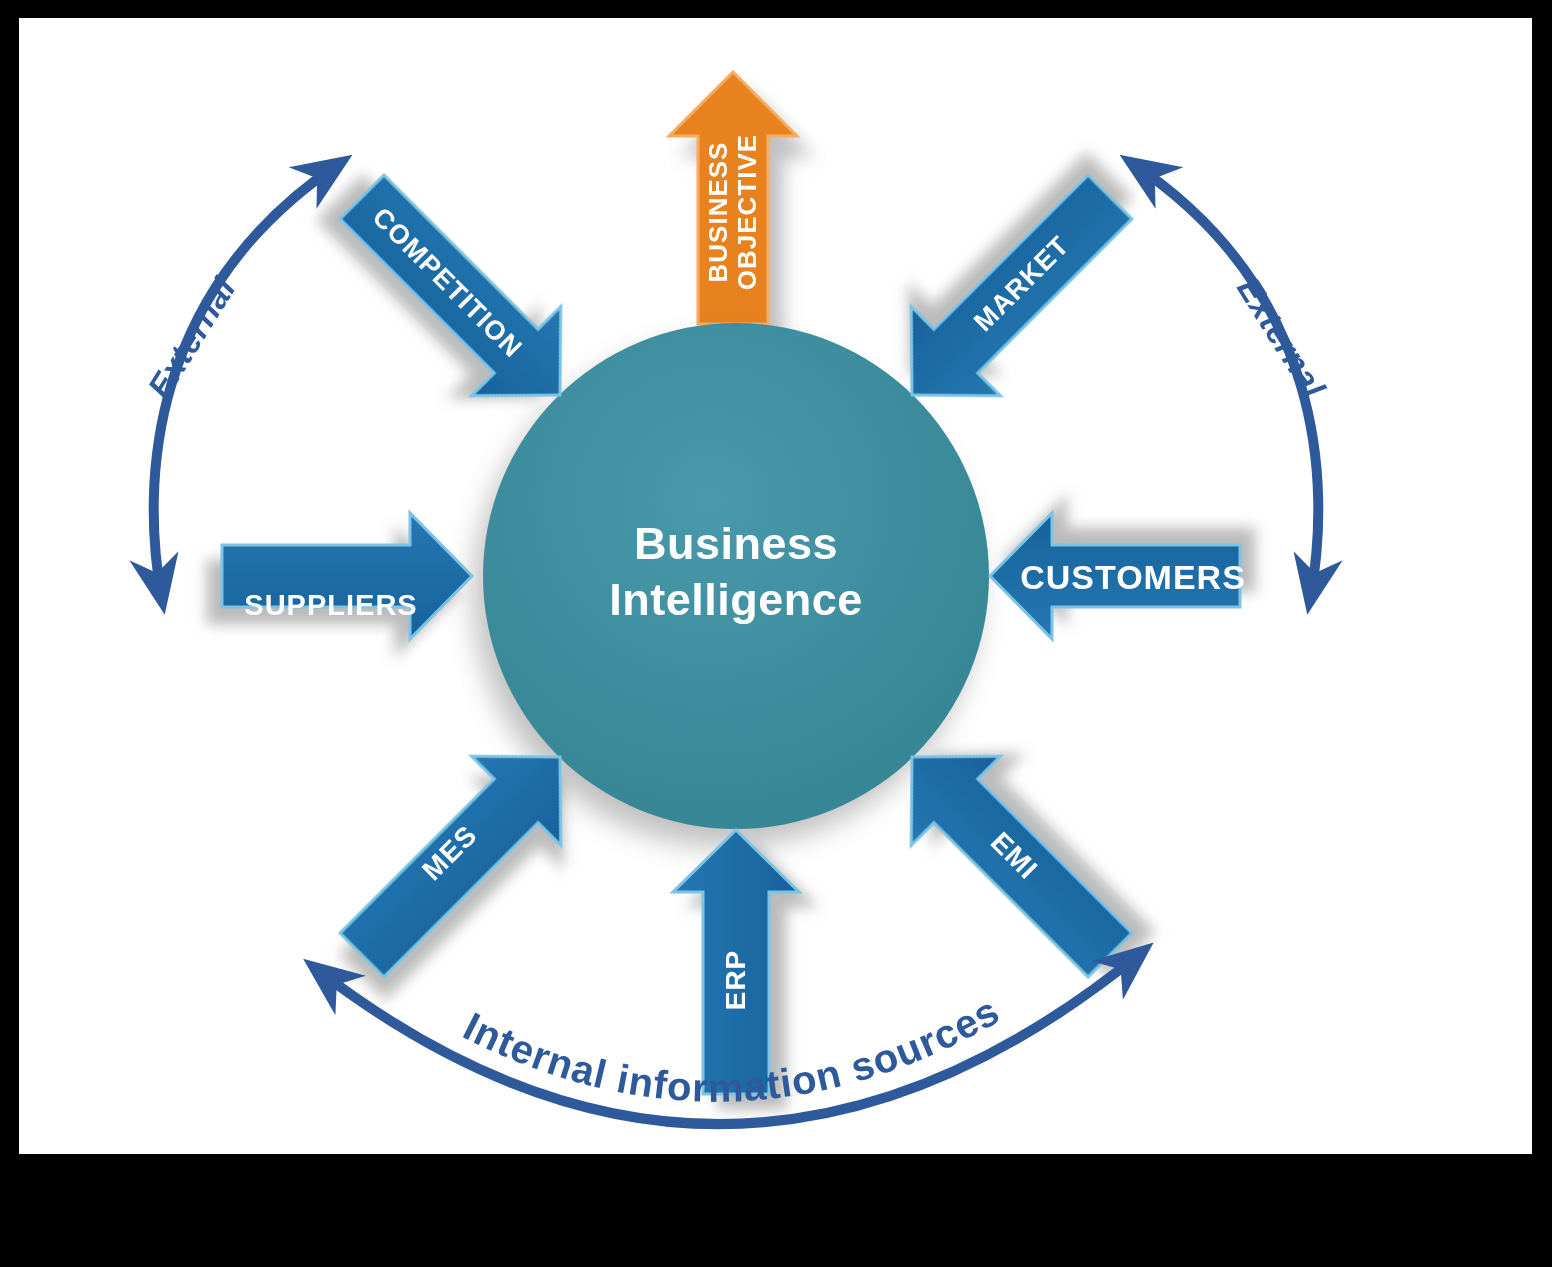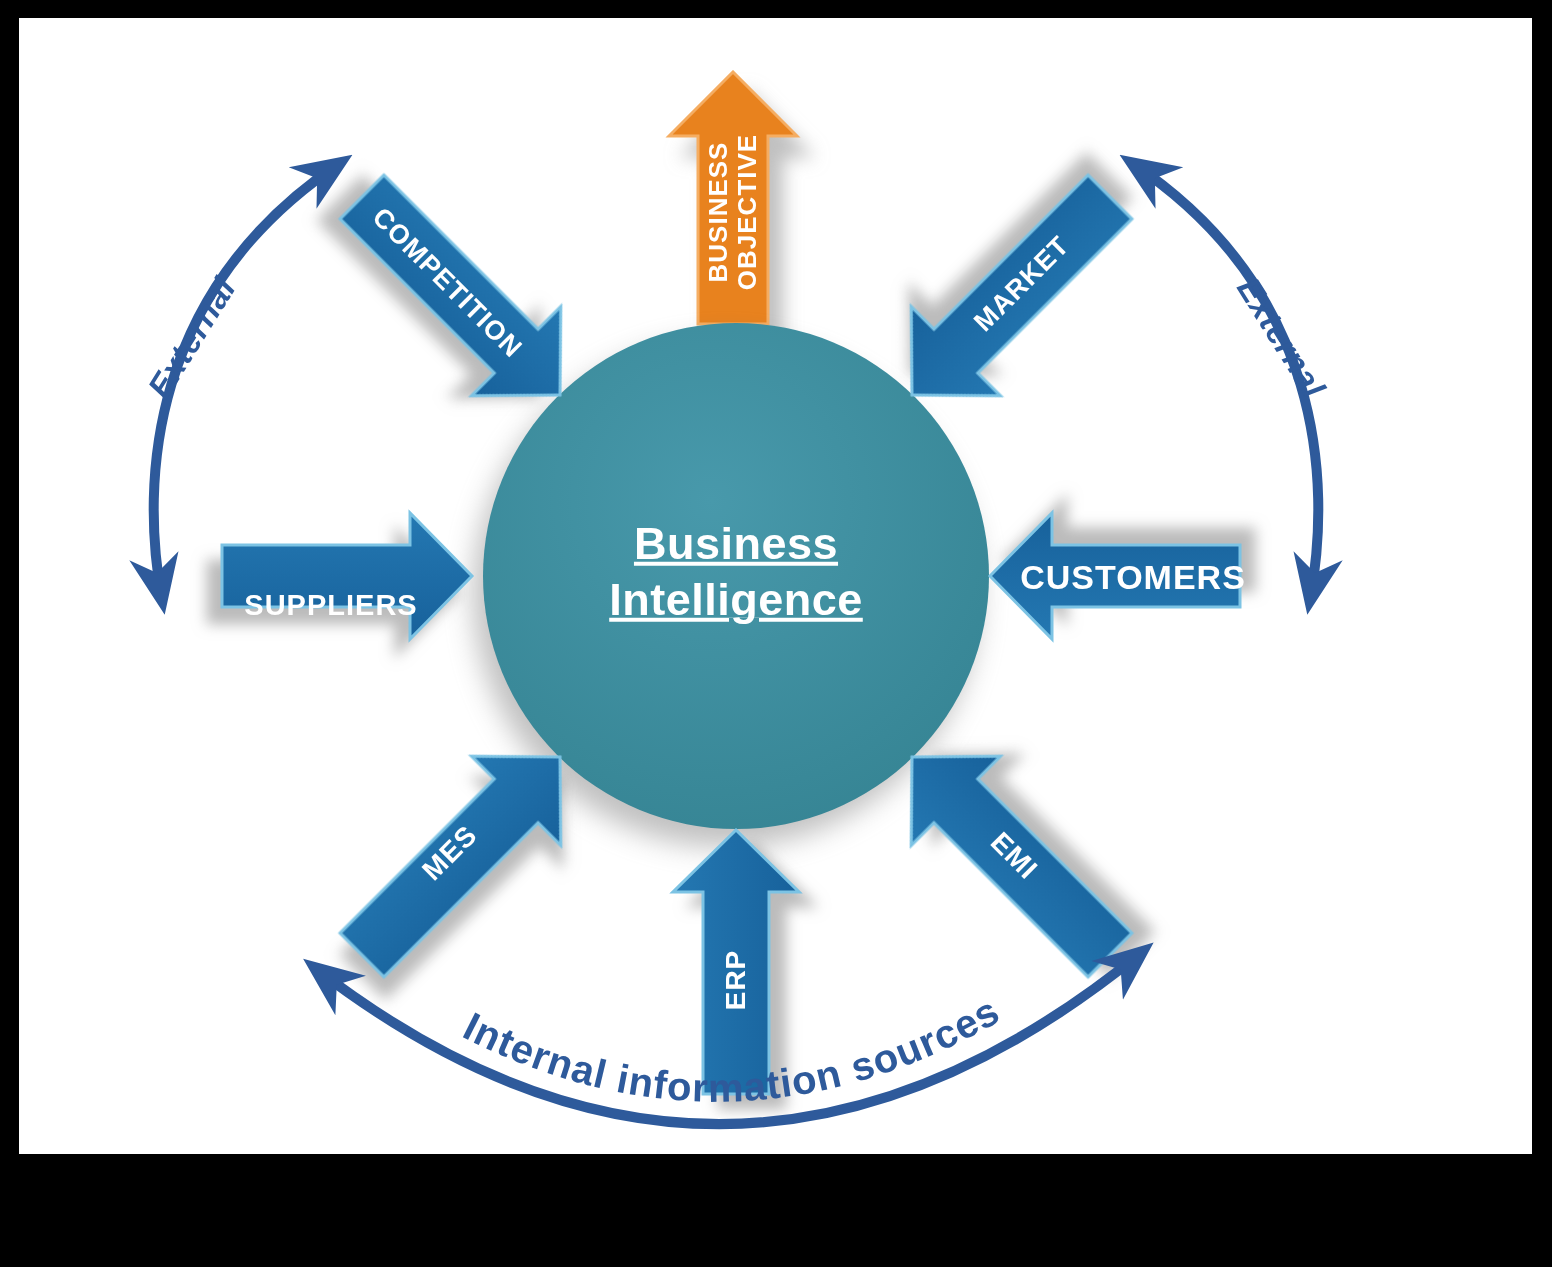--- a/index.html
+++ b/index.html
@@ -56,21 +56,20 @@
   .lbl.navy {
     color:#2E5A9B;
     font-style:italic;
     letter-spacing:0.5px;
   }
   .center-lbl {
     font-size:45px;
     width:340px;
     line-height:1.25;
     letter-spacing:0.5px;
-    text-decoration:underline;
   }
   .obj-lbl {
     font-size:26px;
     width:195px;
     line-height:1.12;
     letter-spacing:1px;
   }
   .arc-text {
     font-weight:bold;
     font-size:40px;

